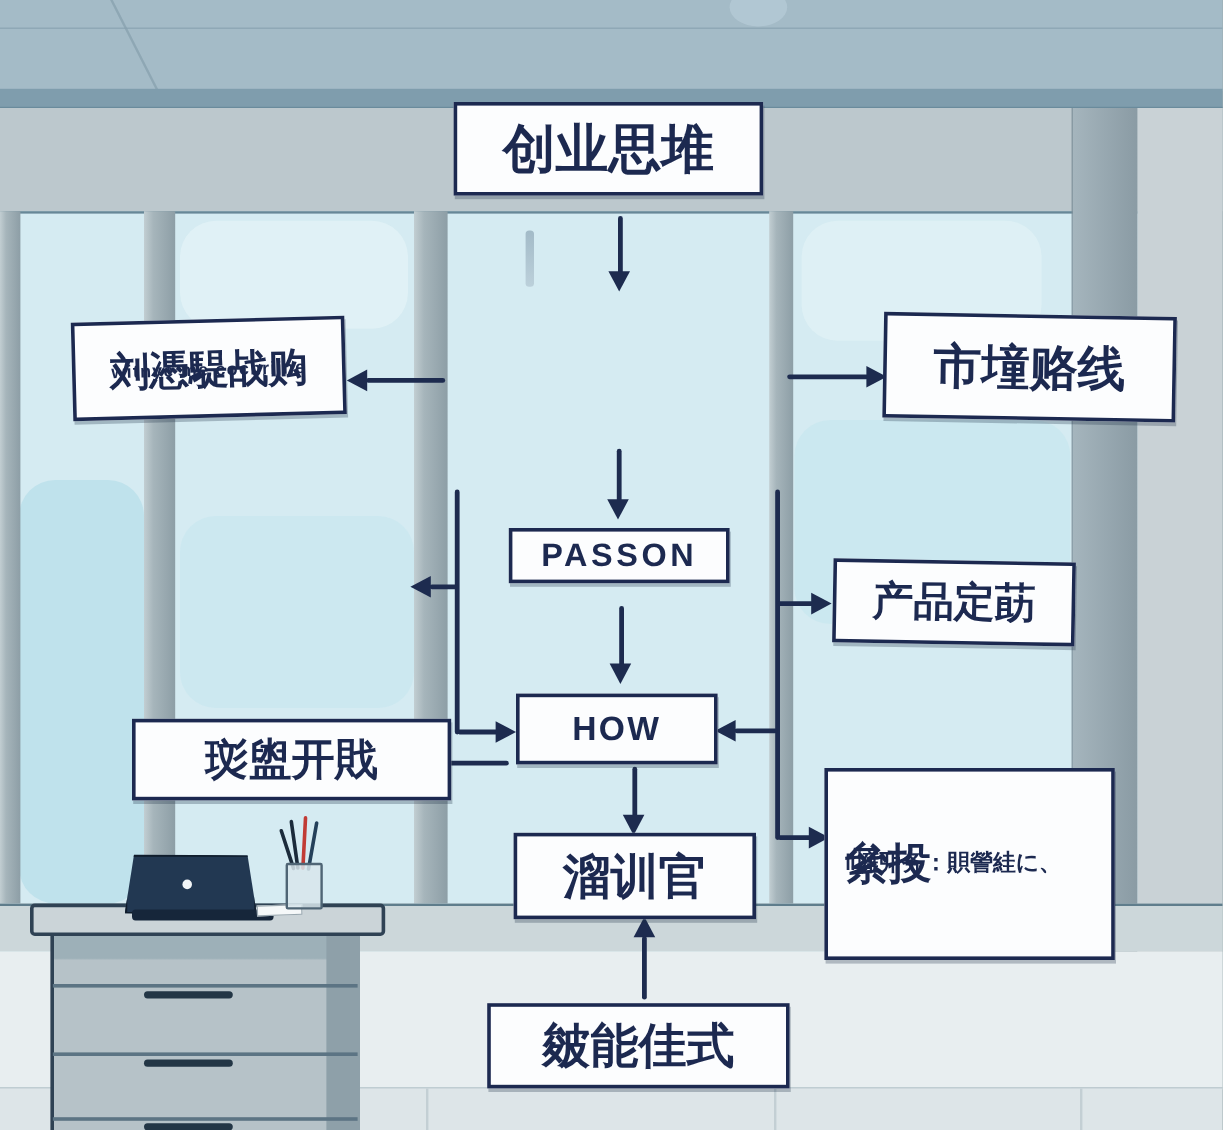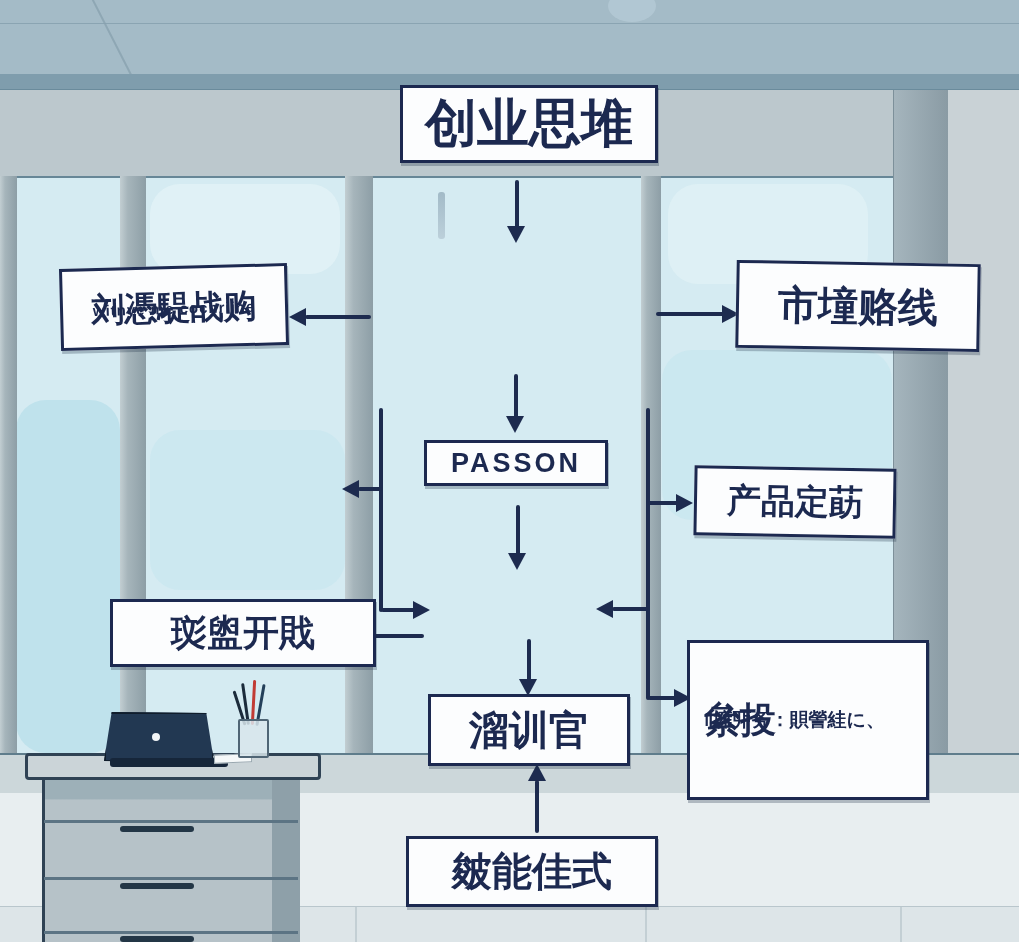--- a/index.html
+++ b/index.html
@@ -135,21 +135,21 @@
   <div class="ah ah-left" style="left:596px;top:600px;"></div>
   <div class="line" style="left:648px;top:696px;width:28px;height:4px;"></div>
   <div class="ah ah-right" style="left:674px;top:689px;"></div>
 
   <div class="line" style="left:527px;top:639px;width:4px;height:42px;"></div>
   <div class="ah ah-down" style="left:519px;top:679px;"></div>
 
   <div class="ah ah-up" style="left:528px;top:764px;"></div>
   <div class="line" style="left:535px;top:780px;width:4px;height:53px;"></div>
 
-  <div class="fbox" style="left:400px;top:85px;width:258px;height:78px;font-size:52px;">
+  <div class="fbox" style="left:378px;top:85px;width:258px;height:78px;font-size:44px;">
     <span>创业思堆</span>
   </div>
 
 
   <div class="fbox" style="left:60px;top:266px;width:228px;height:82px;font-size:33px;transform:rotate(-1.5deg);flex-direction:column;line-height:1;">
     <span>刘憑騠战购</span>
     <span class="sub">witnye me cocnrijne</span>
   </div>
 
   <div class="fbox" style="left:736px;top:262px;width:244px;height:88px;font-size:40px;transform:rotate(1deg);">
@@ -158,20 +158,23 @@
 
   <div class="fbox" style="left:424px;top:440px;width:184px;height:46px;font-size:27px;letter-spacing:3px;">
     <span>PASSON</span>
   </div>
 
 
   <div class="fbox" style="left:694px;top:467px;width:202px;height:70px;font-size:34px;transform:rotate(1deg);">
     <span>产品定莇</span>
   </div>
 
+  <div class="fbox" style="left:430px;top:578px;width:168px;height:59px;font-size:28px;letter-spacing:2px;">
+    <span>HOW</span>
+  </div>
 
   <div class="fbox" style="left:110px;top:599px;width:266px;height:68px;font-size:36px;">
     <span>珳盥开戝</span>
   </div>
 
   <div class="fbox" style="left:687px;top:640px;width:242px;height:160px;flex-direction:column;align-items:flex-start;justify-content:center;padding:10px 14px;line-height:1.3;">
     <span style="font-size:19px;">‖㙲丣务：賏謍絓に、</span>
     <span style="font-size:36px;">絫投</span>
   </div>
 

